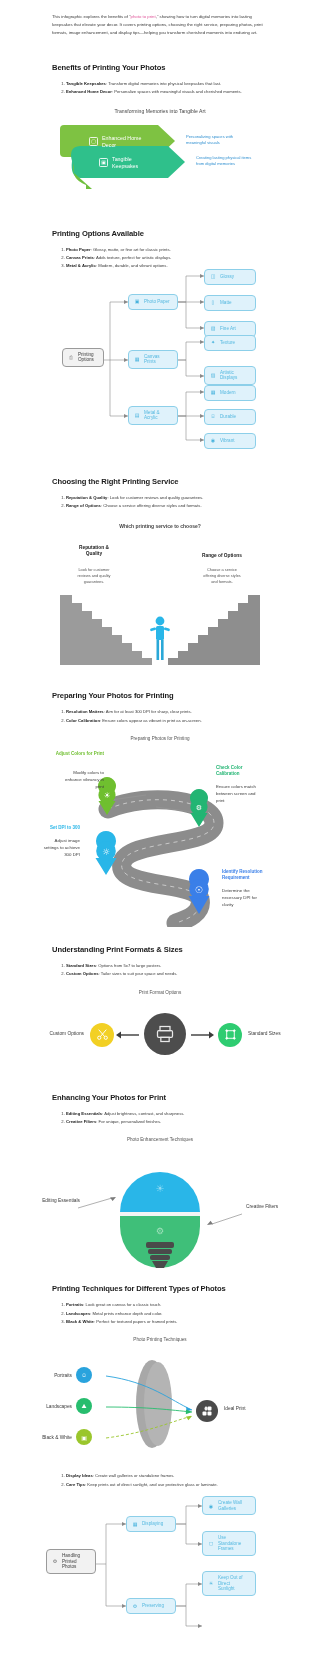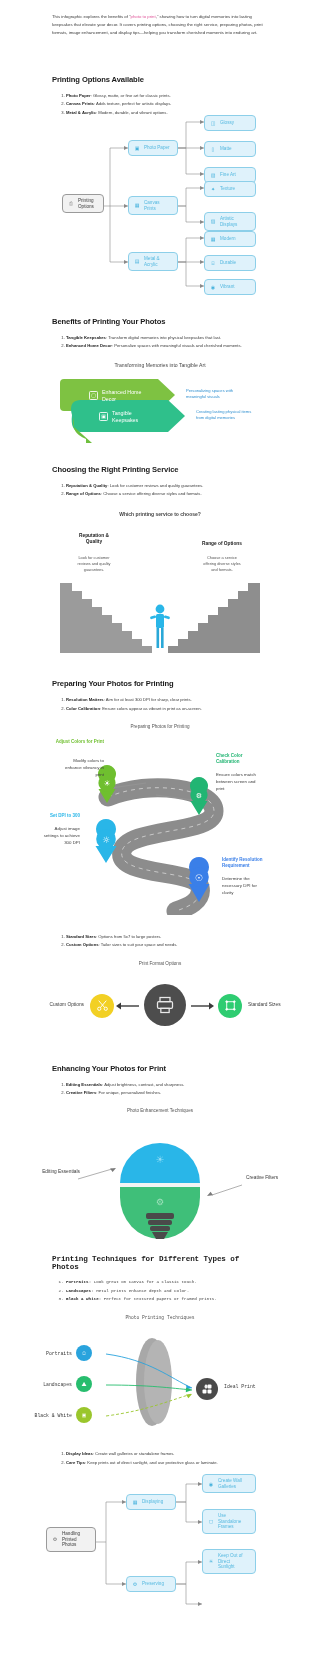--- a/index.html
+++ b/index.html
@@ -159,20 +159,61 @@
   }
 </style>
 </head>
 <body>
 
 <div class="page">
 
   <p class="intro">
     <span>This infographic explores the benefits of “</span><span class="kw">photo to print</span><span>,” showing how to turn digital memories into lasting keepsakes that elevate your decor. It covers printing options, choosing the right service, preparing photos, print formats, image enhancement, and display tips—helping you transform cherished moments into enduring art.</span>
   </p>
+
+  <div class="sec">
+    <h2 class="sec-title">Benefits of Printing Your Photos</h2>
+    <ol class="points">
+      <li><b>Tangible Keepsakes</b><span>: Transform digital memories into physical keepsakes that last.</span></li>
+      <li><b>Enhanced Home Decor</b><span>: Personalize spaces with meaningful visuals and cherished moments.</span></li>
+    </ol>
+    <div class="fig-caption">Transforming Memories into Tangible Art</div>
+
+    <div class="chev-fig">
+      <svg width="320" height="68" style="position:absolute;left:0;top:0;">
+        <path d="M60 6 Q 60 2 64 2 L158 2 L175 18 L158 34 L64 34 Q 60 34 60 30 Z" fill="#7ec242"></path>
+        <path d="M72 38 Q 68 24 80 23 L168 23 L185 39 L168 55 L80 55 Q 70 54 72 38 Z" fill="#2fc08b"></path>
+        <path d="M86 62 Q 70 56 74 40 L74 50 L92 66 L86 66 Z" fill="#6fbf3d"></path>
+      </svg>
+
+      <div class="chev" style="left:72px; top:8px; width:96px; height:22px;">
+        <span class="ico">▢</span>
+        <span class="ctxt">
+          <span>Enhanced Home</span><br>
+          <span>Decor</span>
+        </span>
+      </div>
+      <div class="chev-desc" style="left:186px; top:11px; width:120px;">
+        <span>Personalizing spaces with</span><br>
+        <span>meaningful visuals</span>
+      </div>
+
+      <div class="chev" style="left:82px; top:29px; width:96px; height:22px;">
+        <span class="ico">▣</span>
+        <span class="ctxt">
+          <span>Tangible</span><br>
+          <span>Keepsakes</span>
+        </span>
+      </div>
+      <div class="chev-desc" style="left:196px; top:32px; width:120px;">
+        <span>Creating lasting physical items</span><br>
+        <span>from digital memories</span>
+      </div>
+    </div>
+  </div>
 
   <div class="sec" style="margin-top:38px;">
     <h2 class="sec-title">Printing Options Available</h2>
     <ol class="points">
       <li><b>Photo Paper</b><span>: Glossy, matte, or fine art for classic prints.</span></li>
       <li><b>Canvas Prints</b><span>: Adds texture, perfect for artistic displays.</span></li>
       <li><b>Metal &amp; Acrylic</b><span>: Modern, durable, and vibrant options.</span></li>
     </ol>
 
     <div class="tree" style="height:165px;">
@@ -263,62 +304,21 @@
         <span class="nico">☉</span>
         <span>Durable</span>
       </div>
       <div class="node lvl2" style="left:204px; top:153px; width:52px;">
         <span class="nico">◉</span>
         <span>Vibrant</span>
       </div>
     </div>
   </div>
 
-  <div class="sec">
-    <h2 class="sec-title">Benefits of Printing Your Photos</h2>
-    <ol class="points">
-      <li><b>Tangible Keepsakes</b><span>: Transform digital memories into physical keepsakes that last.</span></li>
-      <li><b>Enhanced Home Decor</b><span>: Personalize spaces with meaningful visuals and cherished moments.</span></li>
-    </ol>
-    <div class="fig-caption">Transforming Memories into Tangible Art</div>
-
-    <div class="chev-fig">
-      <svg width="320" height="68" style="position:absolute;left:0;top:0;">
-        <path d="M60 6 Q 60 2 64 2 L158 2 L175 18 L158 34 L64 34 Q 60 34 60 30 Z" fill="#7ec242"></path>
-        <path d="M72 38 Q 68 24 80 23 L168 23 L185 39 L168 55 L80 55 Q 70 54 72 38 Z" fill="#2fc08b"></path>
-        <path d="M86 62 Q 70 56 74 40 L74 50 L92 66 L86 66 Z" fill="#6fbf3d"></path>
-      </svg>
-
-      <div class="chev" style="left:72px; top:8px; width:96px; height:22px;">
-        <span class="ico">▢</span>
-        <span class="ctxt">
-          <span>Enhanced Home</span><br>
-          <span>Decor</span>
-        </span>
-      </div>
-      <div class="chev-desc" style="left:186px; top:11px; width:120px;">
-        <span>Personalizing spaces with</span><br>
-        <span>meaningful visuals</span>
-      </div>
-
-      <div class="chev" style="left:82px; top:29px; width:96px; height:22px;">
-        <span class="ico">▣</span>
-        <span class="ctxt">
-          <span>Tangible</span><br>
-          <span>Keepsakes</span>
-        </span>
-      </div>
-      <div class="chev-desc" style="left:196px; top:32px; width:120px;">
-        <span>Creating lasting physical items</span><br>
-        <span>from digital memories</span>
-      </div>
-    </div>
-  </div>
-
-  <div class="sec" style="margin-top:20px;">
+  <div class="sec" style="margin-top:32px;">
     <h2 class="sec-title">Choosing the Right Printing Service</h2>
     <ol class="points">
       <li><b>Reputation &amp; Quality</b><span>: Look for customer reviews and quality guarantees.</span></li>
       <li><b>Range of Options</b><span>: Choose a service offering diverse styles and formats.</span></li>
     </ol>
     <div class="fig-caption" style="font-weight:700;font-size:5px;margin-top:14px;">Which printing service to choose?</div>
 
     <div class="stairs-fig">
       <div class="stair-head" style="left:52px; top:8px; width:84px;">
         <span>Reputation &amp;</span><br>
@@ -450,20 +450,21 @@
       </div>
       <div class="road-txt" style="left:222px; top:140px; width:94px;">
         <span>Determine the</span><br>
         <span>necessary DPI for</span><br>
         <span>clarity</span>
       </div>
     </div>
   </div>
 
   <div class="sec" style="margin-top:18px;">
+    <h2 class="sec-title">Understanding Print Formats &amp; Sizes</h2>
     <ol class="points">
       <li><b>Standard Sizes</b><span>: Options from 5x7 to large posters.</span></li>
       <li><b>Custom Options</b><span>: Tailor sizes to suit your space and needs.</span></li>
     </ol>
     <div class="fig-caption small">Print Format Options</div>
 
     <div class="printer-fig">
       <div class="pf-label" style="left:22px; top:26px; width:62px; text-align:right;">Custom Options</div>
       <div class="pf-circ" style="left:90px; top:18px; width:24px; height:24px; background:#f2d024;">
         <svg width="13" height="13" viewBox="0 0 24 24" fill="none" stroke="#ffffff" stroke-width="1.7">
@@ -525,21 +526,21 @@
         <line x1="78" y1="56" x2="112" y2="46" stroke="#7a7a7a" stroke-width="0.6"></line>
         <path d="M116 45 l-6 0.6 l2.6 3.4 z" fill="#7a7a7a"></path>
         <line x1="242" y1="62" x2="212" y2="72" stroke="#7a7a7a" stroke-width="0.6"></line>
         <path d="M207 73 l6 -0.8 l-2.4 -3.4 z" fill="#7a7a7a"></path>
       </svg>
       <div class="bulb-lbl" style="left:16px; top:46px; width:64px; text-align:right;">Editing Essentials</div>
       <div class="bulb-lbl" style="left:246px; top:52px; width:70px;">Creative Filters</div>
     </div>
   </div>
 
-  <div class="sec" style="margin-top:14px;font-family:Liberation Mono, monospace;">
+  <div class="sec" style="margin-top:14px;">
     <h2 class="sec-title">Printing Techniques for Different Types of Photos</h2>
     <ol class="points">
       <li><b>Portraits</b><span>: Look great on canvas for a classic touch.</span></li>
       <li><b>Landscapes</b><span>: Metal prints enhance depth and color.</span></li>
       <li><b>Black &amp; White</b><span>: Perfect for textured papers or framed prints.</span></li>
     </ol>
     <div class="fig-caption small">Photo Printing Techniques</div>
 
     <div class="lens-fig">
       <svg width="320" height="108" style="position:absolute;left:0;top:0;">

